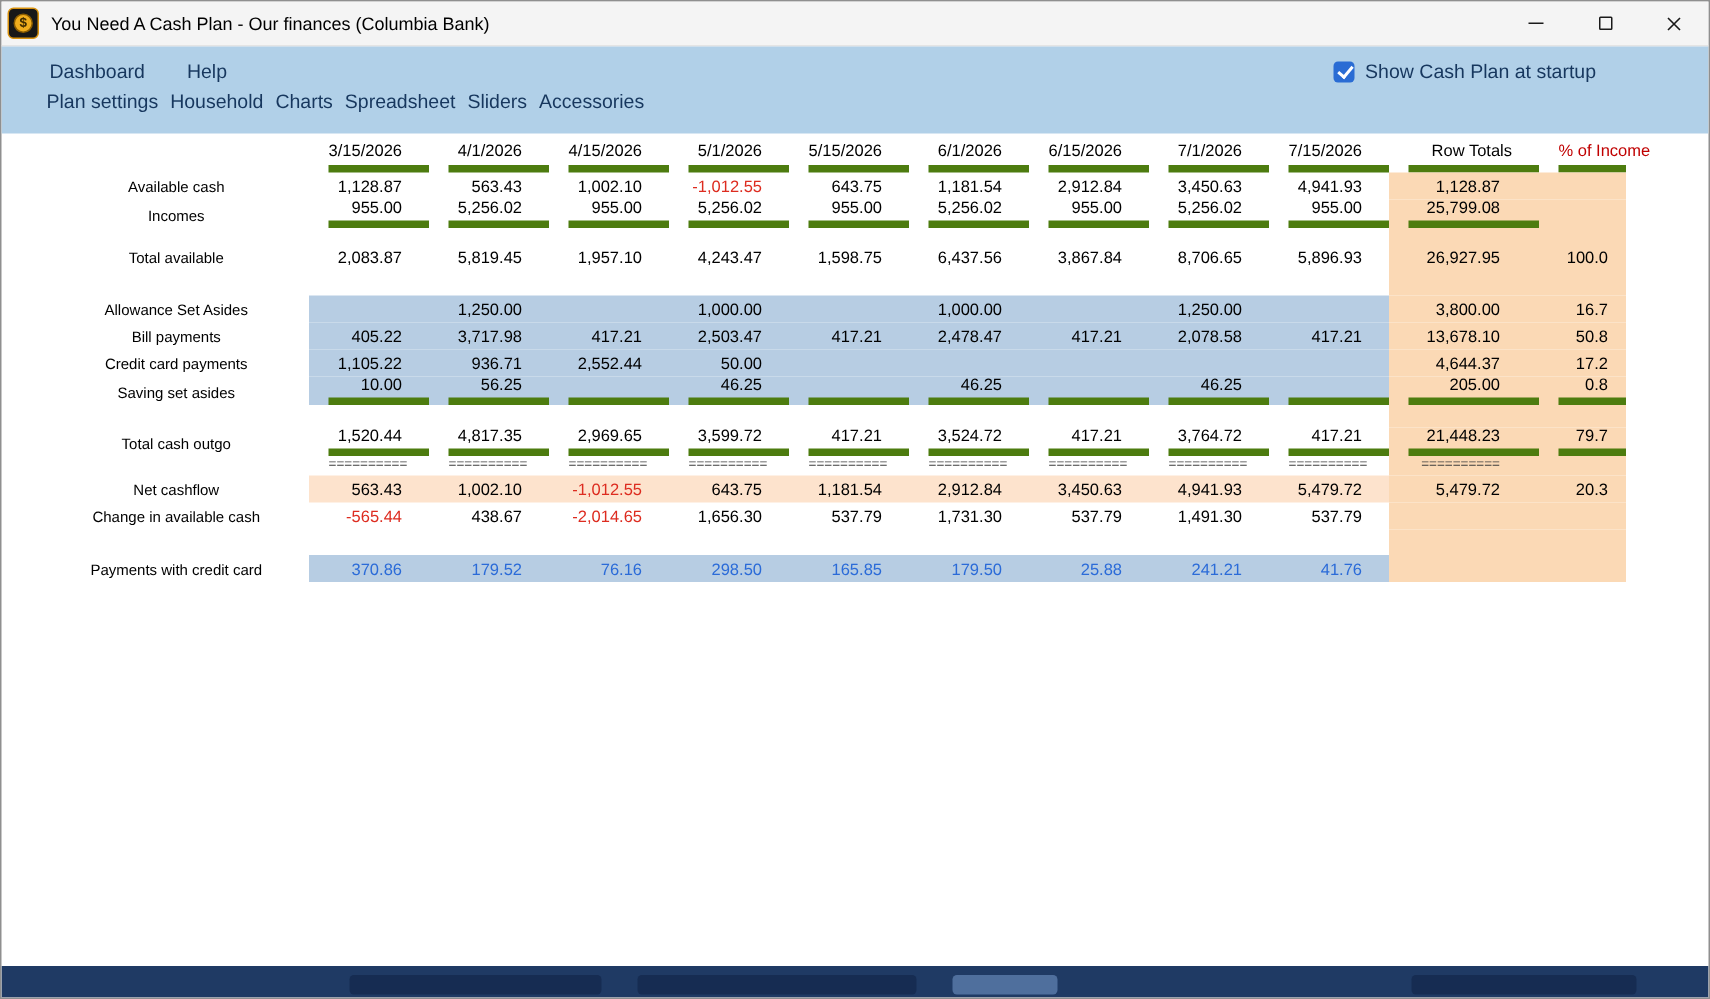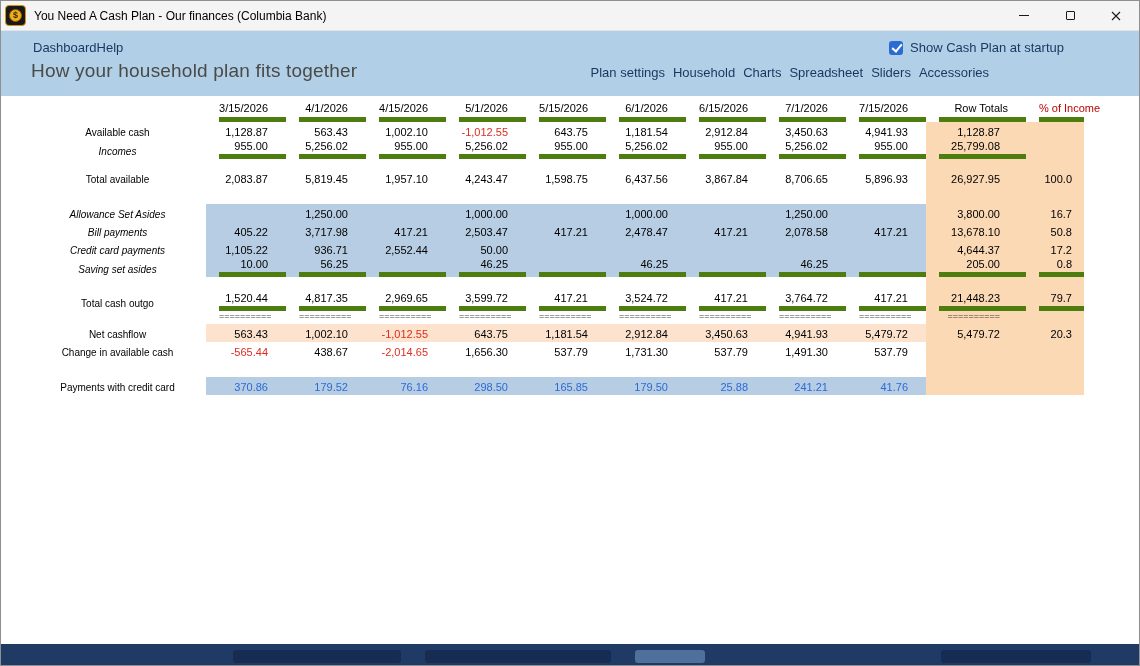--- a/index.html
+++ b/index.html
@@ -18,21 +18,21 @@
   .glyph-max{width:9px;height:9px;border:1px solid #1a1a1a;border-radius:1px}
 
   
   .menubar{height:33px;display:flex;align-items:center;justify-content:flex-end;gap:18px;padding-right:16px;background:#fff;font-size:13px}
   .mlink{color:#1f4e79;cursor:pointer}
   [data-name="link-check-for-update"]{color:var(--link-blue,#0e6cab)}
 
   
   .header{background:var(--header-band,#b1d0e8);padding:7px 0 14px 0}
   .hrow1{display:flex;align-items:center;padding:2px 75px 0 32px;font-size:13px}
-  .hmenu{display:flex;}
+  .hmenu{display:flex;gap:28px}
   .hmenu-item{color:var(--nav-navy,#17375e);cursor:pointer}
   .cbwrap{margin-left:auto;display:flex;align-items:center;gap:7px;cursor:pointer}
   .cbbox{width:14px;height:14px;background:var(--checkbox-blue,#2a6cd4);border-radius:3px;position:relative;flex:0 0 auto}
   .cbbox::after{content:"";position:absolute;left:4.5px;top:1.5px;width:4px;height:8px;border:solid #fff;border-width:0 2px 2px 0;transform:rotate(40deg)}
   .cblabel{color:var(--nav-navy,#17375e);font-size:13px}
   h1{margin:7px 0 0 28px;font-size:31px;font-weight:600;color:#0a0a0a;letter-spacing:.3px}
   .hrow2{display:flex;align-items:baseline;padding:5px 150px 0 30px}
   .subtitle{font-size:19px;color:#4a4a46;flex:1;letter-spacing:.2px}
   .tabs{display:flex;gap:8px;font-size:13px}
   .tab{color:var(--nav-navy,#17375e);cursor:pointer;white-space:nowrap}
@@ -40,21 +40,21 @@
   
   .tablewrap{padding:6px 0 0 28px}
   table{border-collapse:collapse;table-layout:fixed;width:1055px}
   col.c-label{width:177px} col.c-date{width:80px} col.c-total{width:100px} col.c-pct{width:58px}
   td{padding:0;height:18px;vertical-align:bottom;font-size:11px;color:#000}
   td .in{display:block;white-space:nowrap;padding-bottom:2px}
   td.num .in{text-align:right;padding-right:18px;margin-left:13px}
   td.tot .in{padding-right:26px}
   td.pct .in{padding-right:12px}
   td.lblcell .in{text-align:center;font-size:10px}
-  .it .in{font-style:italic}
+  .it .in{}
   .line{border-bottom:5px solid #4d7c0f}
   .bgblue{background:var(--section-blue,#b7cde3)}
   .bgcol{background:var(--totals-orange,#fbd9b5)}
   .bgrow{background:var(--netflow-orange,#fde3cd)}
   .neg{color:var(--negative-red,#dd2c20)}
   .accent{color:var(--credit-blue,#2b6bd8)}
   .hcell .in{font-size:11px;padding-bottom:3px}
   .hcell.pct .in{color:var(--pct-header-red,#c00000)}
   tr.eqrow td{height:13px;font-size:9px;letter-spacing:0;color:#3c3c3c}
   tr.eqrow .in{padding-bottom:3px}
@@ -99,21 +99,20 @@
       <nav class="hmenu" data-name="app-menu">
           <span class="hmenu-item" data-name="menu-dashboard">Dashboard</span>
           <span class="hmenu-item" data-name="menu-help">Help</span>
         </nav>
       <span class="cbwrap" data-name="startup-checkbox">
         <span class="cbbox" data-name="checkbox-checked-icon"></span>
         <span class="cblabel" data-name="startup-checkbox-label">Show Cash Plan at startup</span>
       </span>
     </div>
     <div class="hrow2" data-name="subtitle-row">
-      <div class="subtitle" data-name="page-subtitle">How your household plan fits together</div>
       <nav class="tabs" data-name="view-tabs">
           <span class="tab" data-name="tab-plan-settings">Plan settings</span>
           <span class="tab" data-name="tab-household">Household</span>
           <span class="tab" data-name="tab-charts">Charts</span>
           <span class="tab" data-name="tab-spreadsheet">Spreadsheet</span>
           <span class="tab" data-name="tab-sliders">Sliders</span>
           <span class="tab" data-name="tab-accessories">Accessories</span>
         </nav>
     </div>
   </div>

